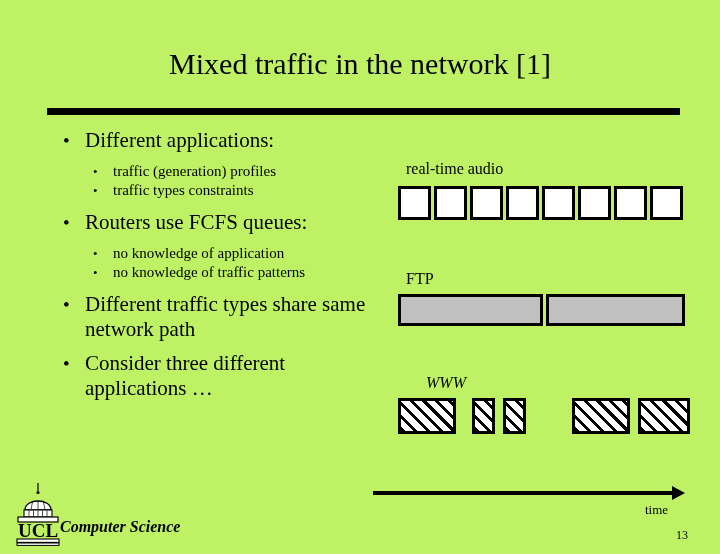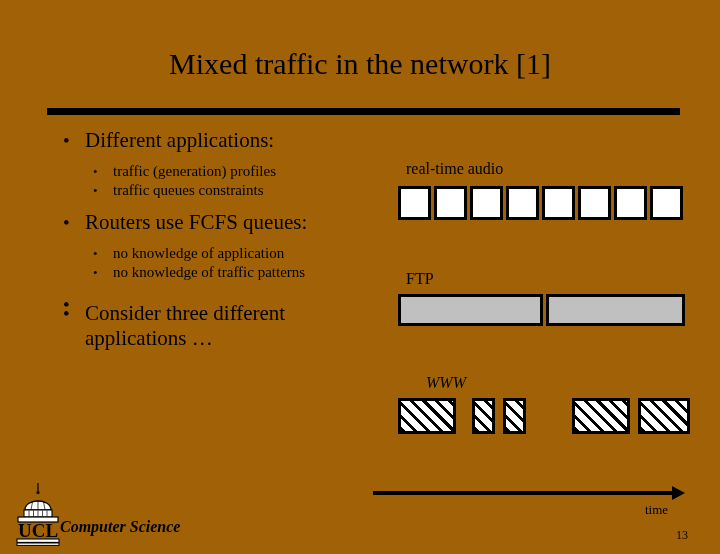--- a/index.html
+++ b/index.html
@@ -8,21 +8,21 @@
     padding: 0;
     background: #ffffff;
   }
   body {
     font-family: "Liberation Serif", "DejaVu Serif", serif;
   }
   #slide {
     position: relative;
     width: 720px;
     height: 554px;
-    background: #a16207;
+    background: #bef264;
     overflow: hidden;
   }
 
   
   #title {
     position: absolute;
     left: 0;
     top: 47px;
     width: 720px;
     text-align: center;
@@ -186,21 +186,21 @@
 
     <div class="gap-s"></div>
 
     <div class="lvl2">
       <span class="bdot">•</span>
       <span>traffic (generation) profiles</span>
     </div>
 
     <div class="lvl2">
       <span class="bdot">•</span>
-      <span>traffic queues constraints</span>
+      <span>traffic types constraints</span>
     </div>
 
     <div class="gap-m"></div>
 
     <div class="lvl1">
       <span class="bdot">•</span>
       <span>Routers use FCFS queues:</span>
     </div>
 
     <div class="gap-s"></div>
@@ -212,20 +212,21 @@
 
     <div class="lvl2">
       <span class="bdot">•</span>
       <span>no knowledge of traffic patterns</span>
     </div>
 
     <div class="gap-m"></div>
 
     <div class="lvl1">
       <span class="bdot">•</span>
+      <span>Different traffic types share same network path</span>
     </div>
 
     <div class="gap-s"></div>
 
     <div class="lvl1">
       <span class="bdot">•</span>
       <span>Consider three different applications …</span>
     </div>
 
   </div>

